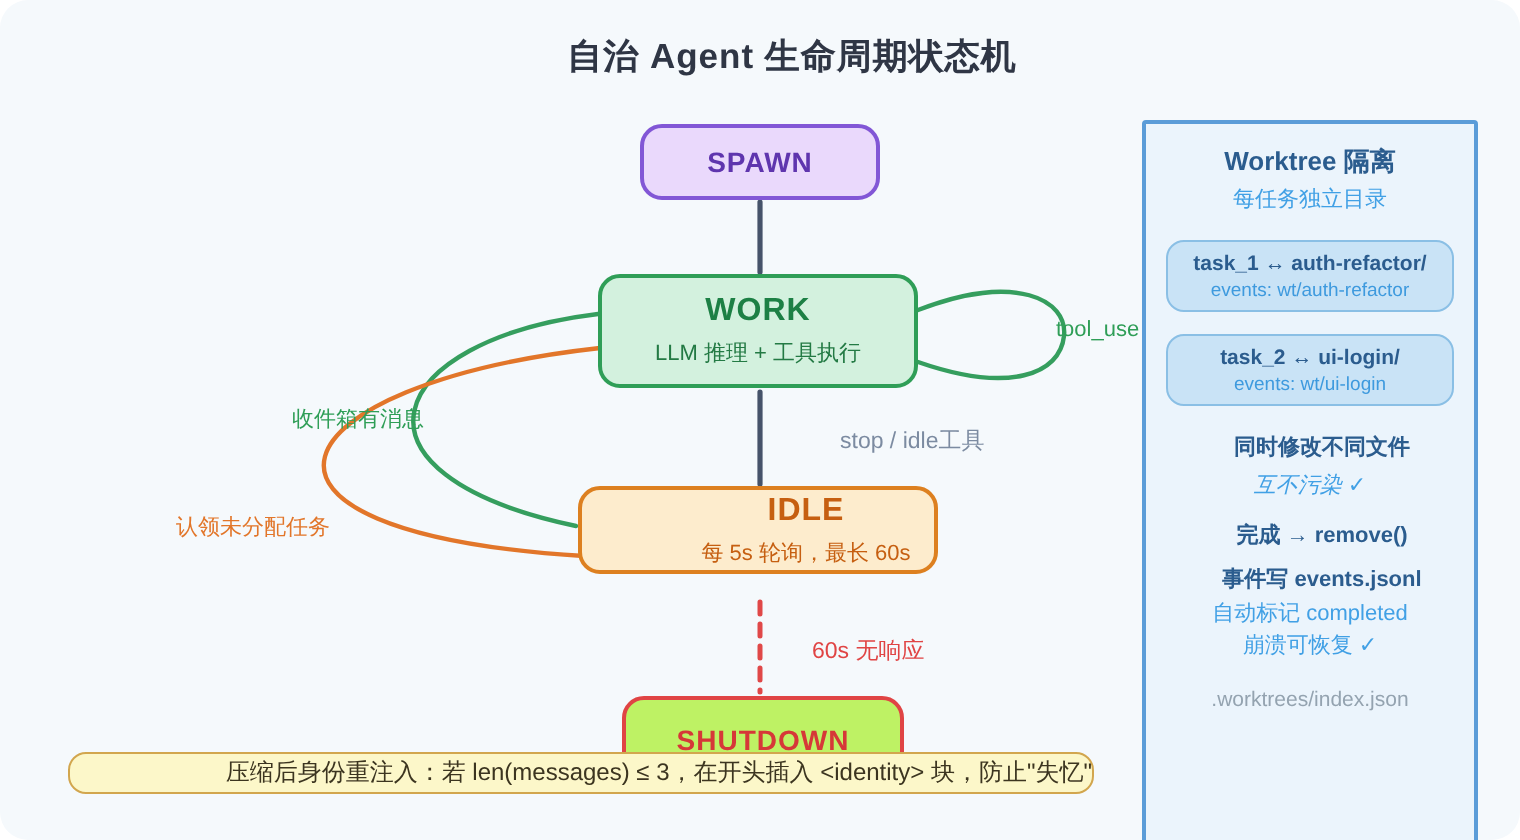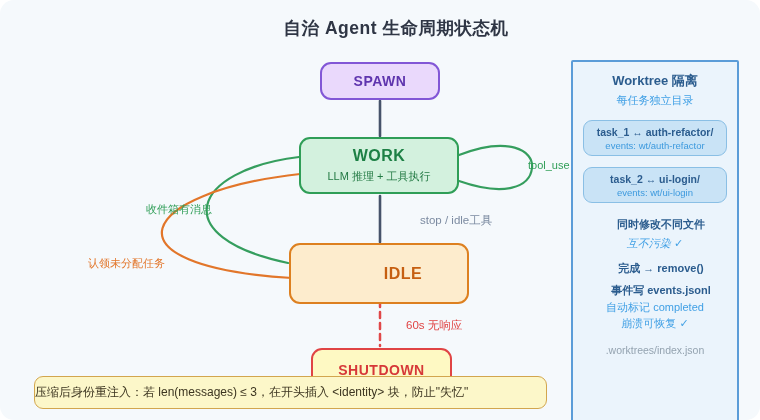--- a/index.html
+++ b/index.html
@@ -11,44 +11,44 @@
   .edge-orange{stroke:#e2762a;stroke-width:2.2;fill:none;stroke-linecap:round;}
   .edge-red{stroke:#e04848;stroke-width:2.5;fill:none;stroke-linecap:round;stroke-dasharray:6 5;}
   .state{position:absolute;z-index:2;display:flex;flex-direction:column;align-items:center;justify-content:center;border-radius:11px;box-sizing:border-box;}
   .state .main{font-weight:bold;letter-spacing:.5px;}
   .state .sub{font-size:11px;margin-top:4px;}
   .spawn{left:320px;top:62px;width:120px;height:38px;background:#ead9fc;border:2.3px solid #8257d6;}
   .spawn .main{font-size:14px;color:#5f35ae;}
   .work{left:299px;top:137px;width:160px;height:57px;background:#d3f1de;border:2.5px solid #2f9e57;}
   .work .main{font-size:16px;color:#1d8045;}
   .work .sub{color:#237a44;}
-  .idle{left:289px;top:243px;width:180px;height:61px;background:#fdeccd;border:2.5px solid #dd8020;padding-left:48px;}
+  .idle{left:289px;top:243px;width:180px;height:44px;background:#fdeccd;border:2.5px solid #dd8020;padding-left:48px;}
   .idle .main{font-size:16px;color:#c65f11;}
   .idle .sub{color:#c65f11;}
-  .shutdown{left:311px;top:348px;width:141px;height:44px;background:#fef9c3;border:2.3px solid #e04444;z-index:2;}
+  .shutdown{left:311px;top:348px;width:141px;height:44px;background:#bef264;border:2.3px solid #e04444;z-index:2;}
   .shutdown .main{font-size:14px;color:#d63838;}
   .edge-label{position:absolute;z-index:3;font-size:11px;white-space:nowrap;}
   .lbl-tooluse{left:528px;top:159px;color:#2f9e57;}
   .lbl-stop{left:388px;top:213px;color:#7c8ba1;font-size:11.5px;margin-left:32px;}
   .lbl-inbox{left:146px;top:202px;color:#2f9e57;}
   .lbl-claim{left:88px;top:256px;color:#e2762a;}
   .lbl-timeout{left:406px;top:318px;color:#e04444;font-size:11.5px;}
   .panel{position:absolute;left:571px;top:60px;width:168px;height:368px;z-index:2;background:#ebf4fc;border:2px solid #5b9cd8;border-radius:2px;box-sizing:border-box;display:flex;flex-direction:column;align-items:center;padding-top:11px;}
   .panel .p-title{font-size:13px;font-weight:bold;color:#2b5c8e;line-height:16px;}
   .panel .p-sub{font-size:11px;color:#41a0e5;margin-top:4px;line-height:15px;}
   .task-card{width:144px;height:36px;margin-top:12px;background:#c9e3f6;border:1.6px solid #8abfe5;border-radius:9px;display:flex;flex-direction:column;align-items:center;justify-content:center;box-sizing:border-box;}
   .task-card + .task-card{margin-top:11px;}
   .task-card .map{font-size:10.5px;color:#2b5c8e;font-weight:bold;}
   .task-card .br{font-size:9.5px;color:#3e9ade;margin-top:2px;}
   .p-line{font-size:11px;line-height:15px;}
   .p-line.dark{color:#2b5c8e;font-weight:bold;padding-left:12px;}
   .p-line.blue{color:#41a0e5;}
   .p-line.m14{margin-top:14px;} .p-line.m4{margin-top:4px;font-style:italic;} .p-line.m10{margin-top:10px;} .p-line.m2{margin-top:2px;} .p-line.m7{margin-top:7px;} .p-line.m1{margin-top:1px;}
   .p-footer{font-size:10.5px;color:#94a3b0;margin-top:13px;}
-  .note{position:absolute;left:34px;top:376px;width:513px;height:33px;z-index:5;background:#fcf7c9;border:1.8px solid #d2a64e;border-radius:9px;box-sizing:border-box;display:flex;align-items:center;justify-content:flex-start;}
+  .note{position:absolute;left:34px;top:376px;width:513px;height:21px;z-index:5;background:#fcf7c9;border:1.8px solid #d2a64e;border-radius:9px;box-sizing:border-box;display:flex;align-items:center;justify-content:flex-end;}
   .note span{font-size:12px;color:#3c3520;}
 </style>
 </head>
 <body>
 
 <div class="canvas">
 
   <div class="title">自治 Agent 生命周期状态机</div>
 
   <svg class="edges" width="760" height="420" viewBox="0 0 760 420">
@@ -64,20 +64,21 @@
     <div class="main">SPAWN</div>
   </div>
 
   <div class="state work">
     <div class="main">WORK</div>
     <div class="sub">LLM 推理 + 工具执行</div>
   </div>
 
   <div class="state idle">
     <div class="main">IDLE</div>
+    <div class="sub">每 5s 轮询，最长 60s</div>
   </div>
 
   <div class="state shutdown">
     <div class="main">SHUTDOWN</div>
   </div>
 
   <div class="edge-label lbl-tooluse">tool_use</div>
   <div class="edge-label lbl-stop">stop / idle工具</div>
   <div class="edge-label lbl-inbox">收件箱有消息</div>
   <div class="edge-label lbl-claim">认领未分配任务</div>

